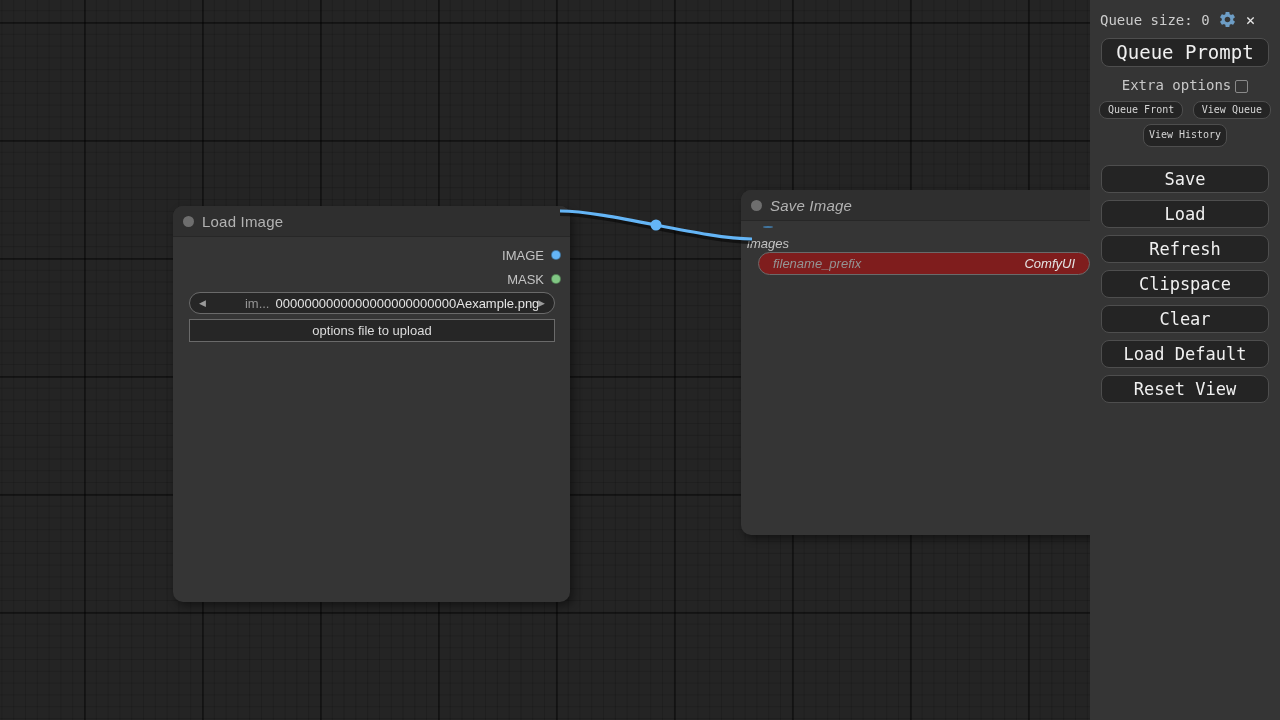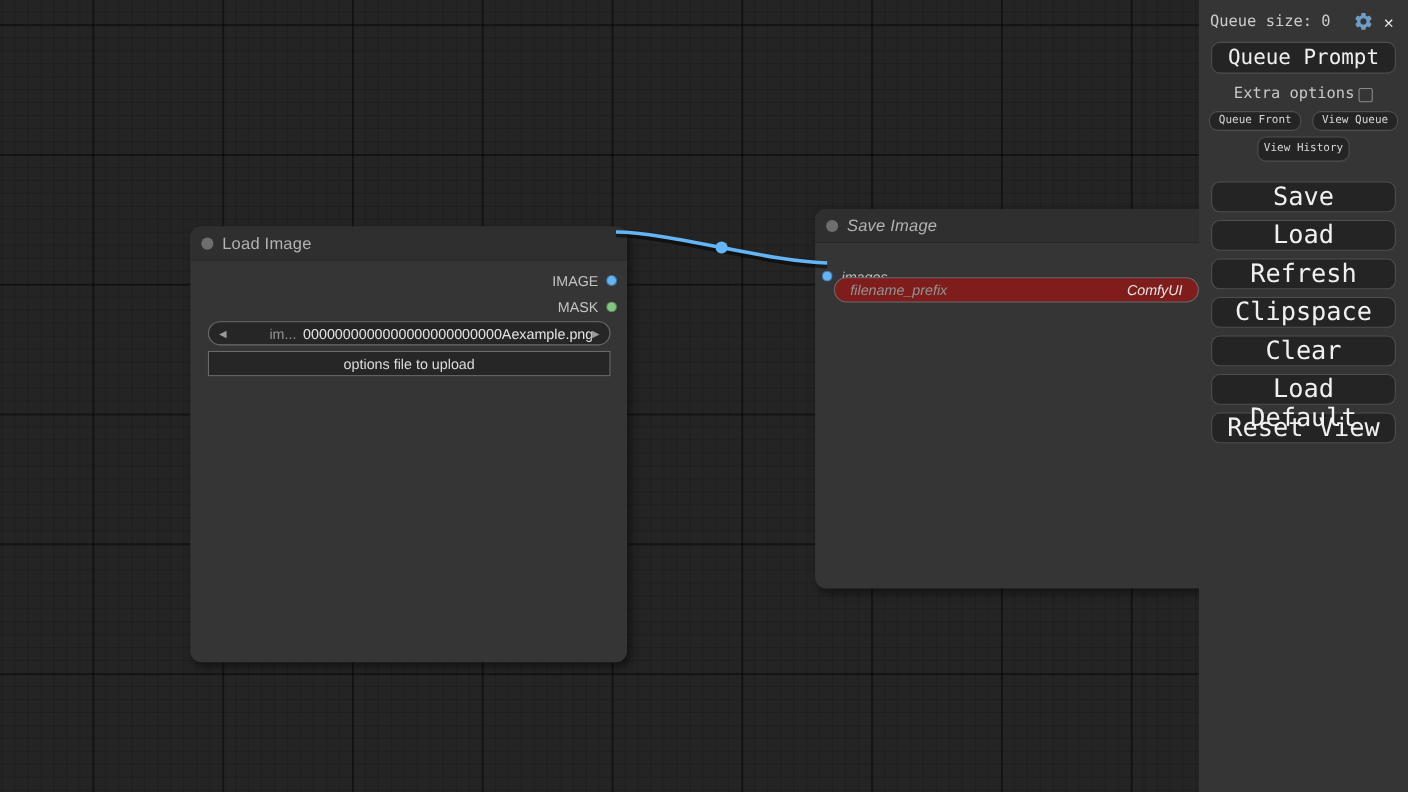--- a/index.html
+++ b/index.html
@@ -86,21 +86,21 @@
 
   
   .sidebar {
     position: absolute; top: 0; right: 0; width: 190px; height: 720px;
     background: #353535; z-index: 10;
     font-family: "DejaVu Sans Mono", monospace;
     color: #cccccc;
   }
   .sb-header {
     display: flex; align-items: center;
-    padding: 10px 10px 2px 10px; gap: 6px;
+    padding: 10px 22px 2px 10px; gap: 6px;
   }
   .sb-queue-size { font-size: 14px; color: #cccccc; flex: 1; white-space: nowrap; }
   .sb-gear { width: 19px; height: 19px; cursor: pointer; display: block; }
   .sb-close { color: #e8e8e8; font-size: 15px; font-weight: bold; cursor: pointer; padding: 0 3px; }
 
   .sb-btn {
     display: block;
     background: #242424;
     border: 1px solid #4e4e4e;
     border-radius: 8px;
@@ -131,21 +131,21 @@
     font-size: 10px; color: #d5d5d5;
     padding: 2px 8px 3px 8px; border-radius: 8px;
   }
   .sb-view-history {
     margin: 5px auto 0 auto; width: 84px;
     font-size: 10px; color: #d5d5d5; line-height: 1.35;
     padding: 3px 0 4px 0; border-radius: 8px;
   }
   .sb-main-btn {
     margin: 0 11px 7px 11px; width: 168px; height: 28px;
-    font-size: 23px; line-height: 26px;
+    font-size: 17px; line-height: 26px;
   }
   .sb-main-list { margin-top: 18px; }
 </style>
 </head>
 <body>
 
 <div class="graph-canvas"></div>
 
 <svg class="links-layer" width="1280" height="720" viewBox="0 0 1280 720">
   <path d="M 560 213.5 C 608 213.5, 704 241.5, 752 241.5" stroke="rgba(0,0,0,0.5)" stroke-width="5" fill="none"></path>
@@ -177,21 +177,21 @@
 
   <div class="widget-button" style="left:16px; top:113px; width:366px; height:23px;">options file to upload</div>
 </div>
 
 <div class="node" style="left:741px; top:190px; width:364px; height:345px;font-style:italic;">
   <div class="node-title">
     <span class="node-title-dot"></span>
     <span class="node-title-text">Save Image</span>
   </div>
 
-  <div class="slot-row" style="left:6px; top:53px; gap:8px;">
+  <div class="slot-row" style="left:6px; top:36px; gap:8px;flex-direction:column;">
     <span class="slot-dot dot-image"></span>
     <span class="slot-label">images</span>
   </div>
 
   <div class="widget-text" style="left:17px; top:62px; width:332px; height:23px;">
     <span class="wlabel">filename_prefix</span>
     <span class="wvalue">ComfyUI</span>
   </div>
 </div>
 

